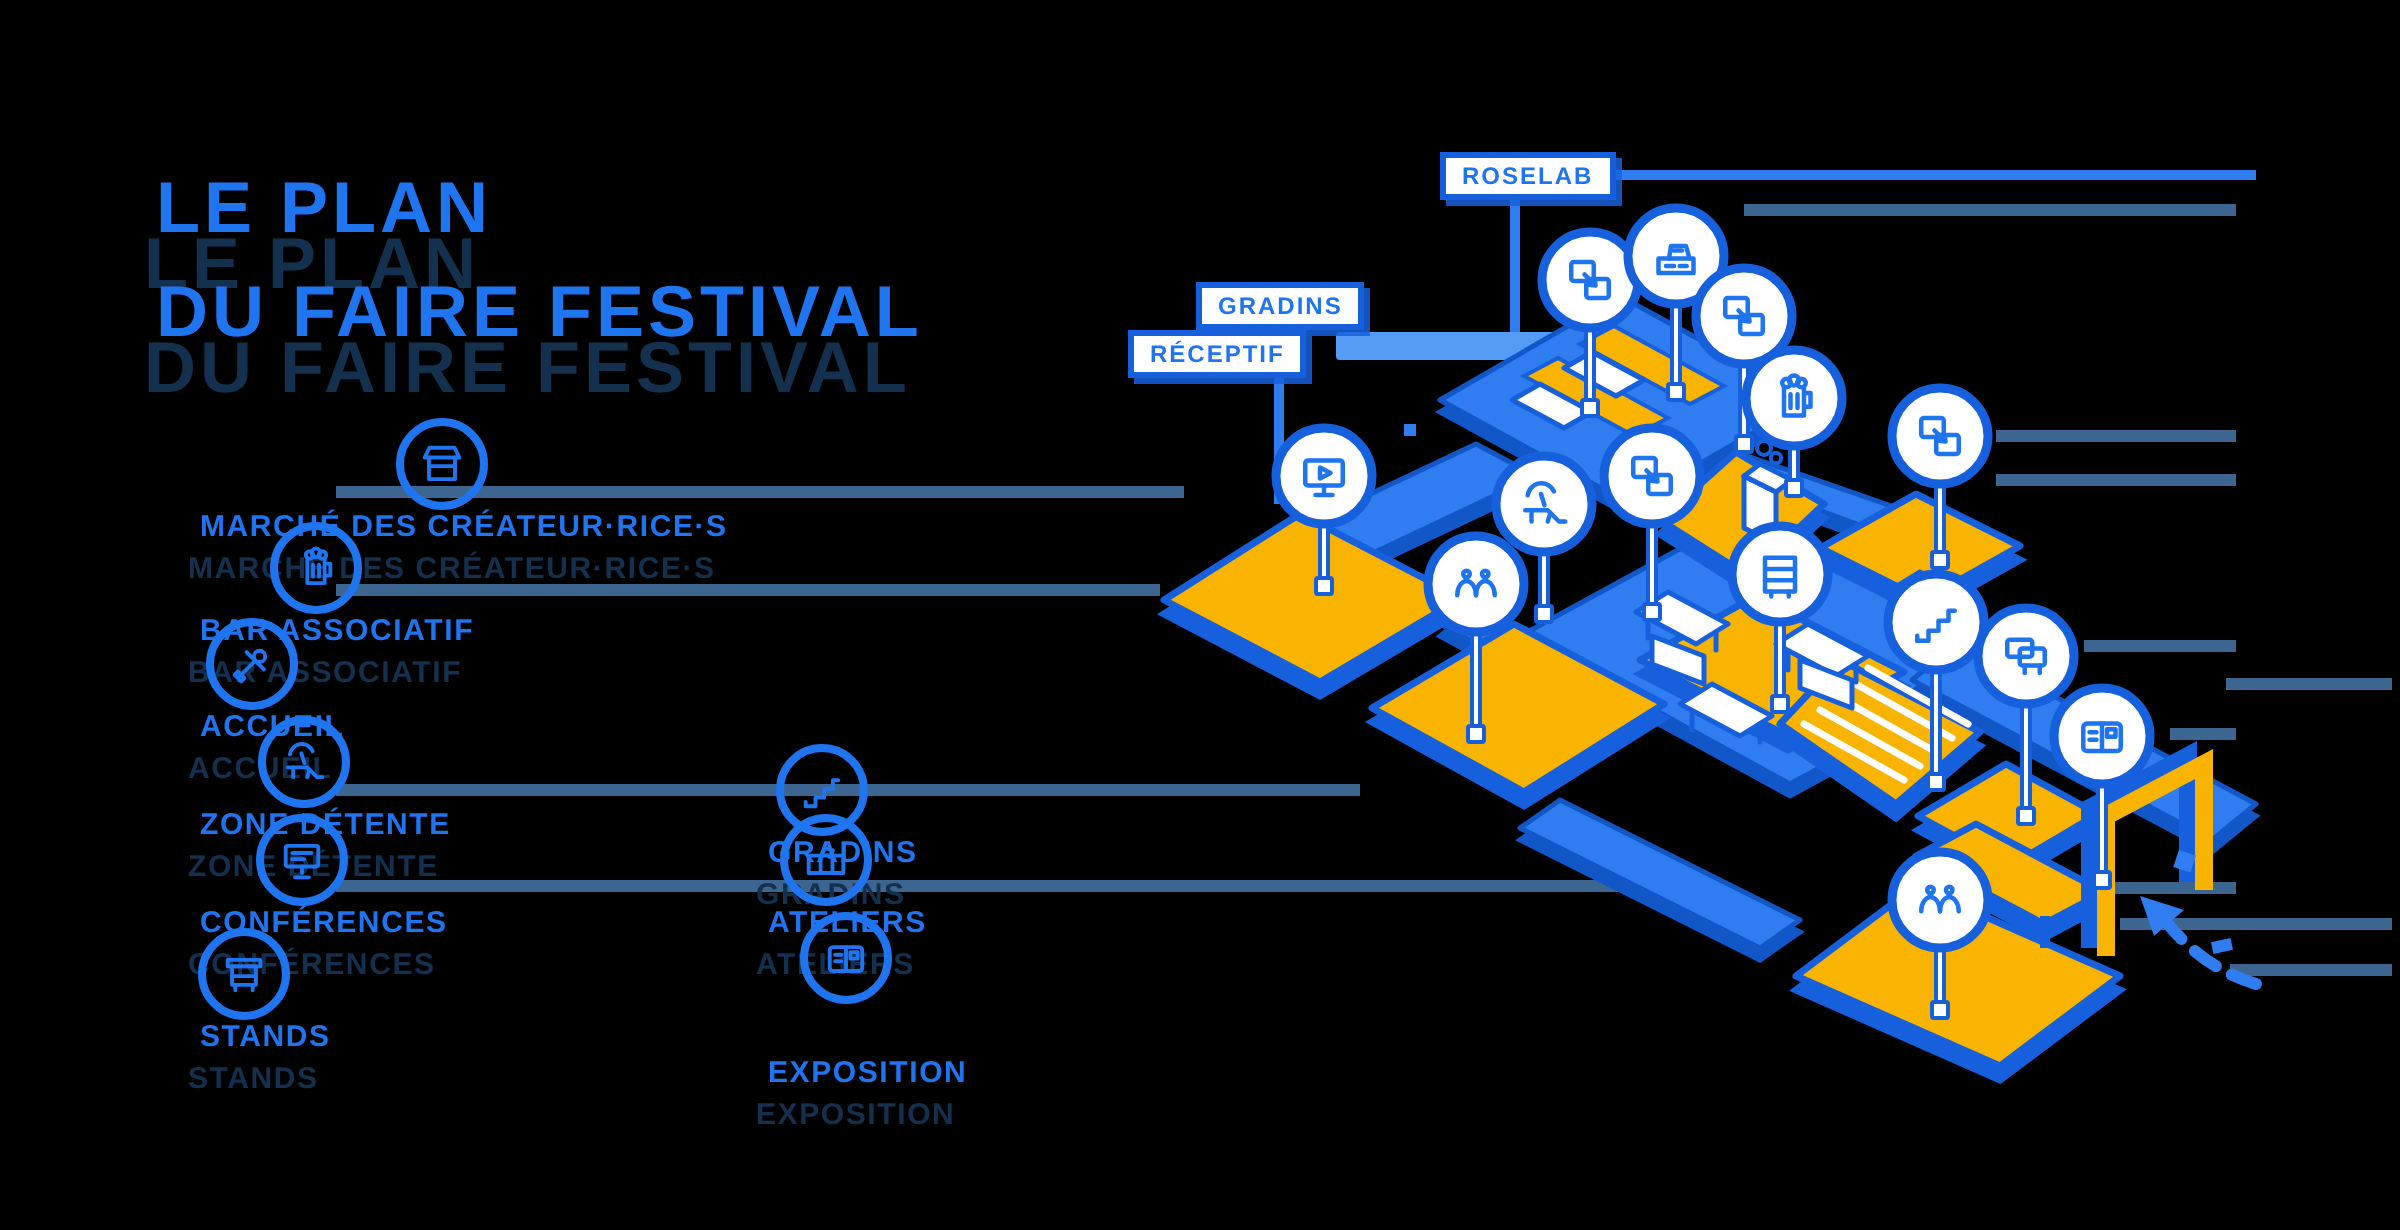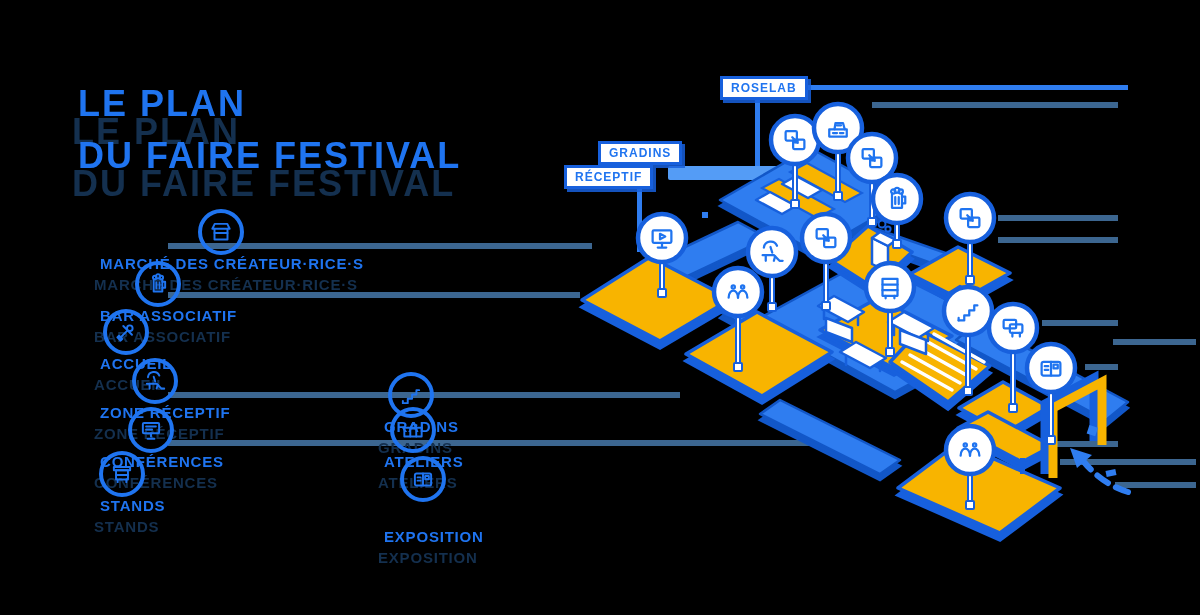--- a/index.html
+++ b/index.html
@@ -381,31 +381,31 @@
           </svg>
         </div>
         <span class="legend-label">ACCUEIL</span>
       </div>
       <div class="legend-row" style="left: 79px; top: 358px;">
         <div class="legend-ic">
           <svg class="iconsvg" viewBox="0 0 24 24" width="26" height="26">
             <use href="#i-chair"></use>
           </svg>
         </div>
-        <span class="legend-label">ZONE RÉCEPTIF</span>
+        <span class="legend-label">ZONE DÉTENTE</span>
       </div>
       <div class="legend-row" style="left: 79px; top: 407px;">
         <div class="legend-ic">
           <svg class="iconsvg" viewBox="0 0 24 24" width="26" height="26">
             <use href="#i-conference"></use>
           </svg>
         </div>
         <span class="legend-label">CONFÉRENCES</span>
       </div>
-      <div class="legend-row" style="left: 79px; top: 451px;">
+      <div class="legend-row" style="left: 79px; top: 464px;">
         <div class="legend-ic">
           <svg class="iconsvg" viewBox="0 0 24 24" width="26" height="26">
             <use href="#i-booth"></use>
           </svg>
         </div>
         <span class="legend-label">STANDS</span>
       </div>
     </div>
   <div id="legend-right">
       <div class="legend-row" style="left: 363px; top: 372px;">

